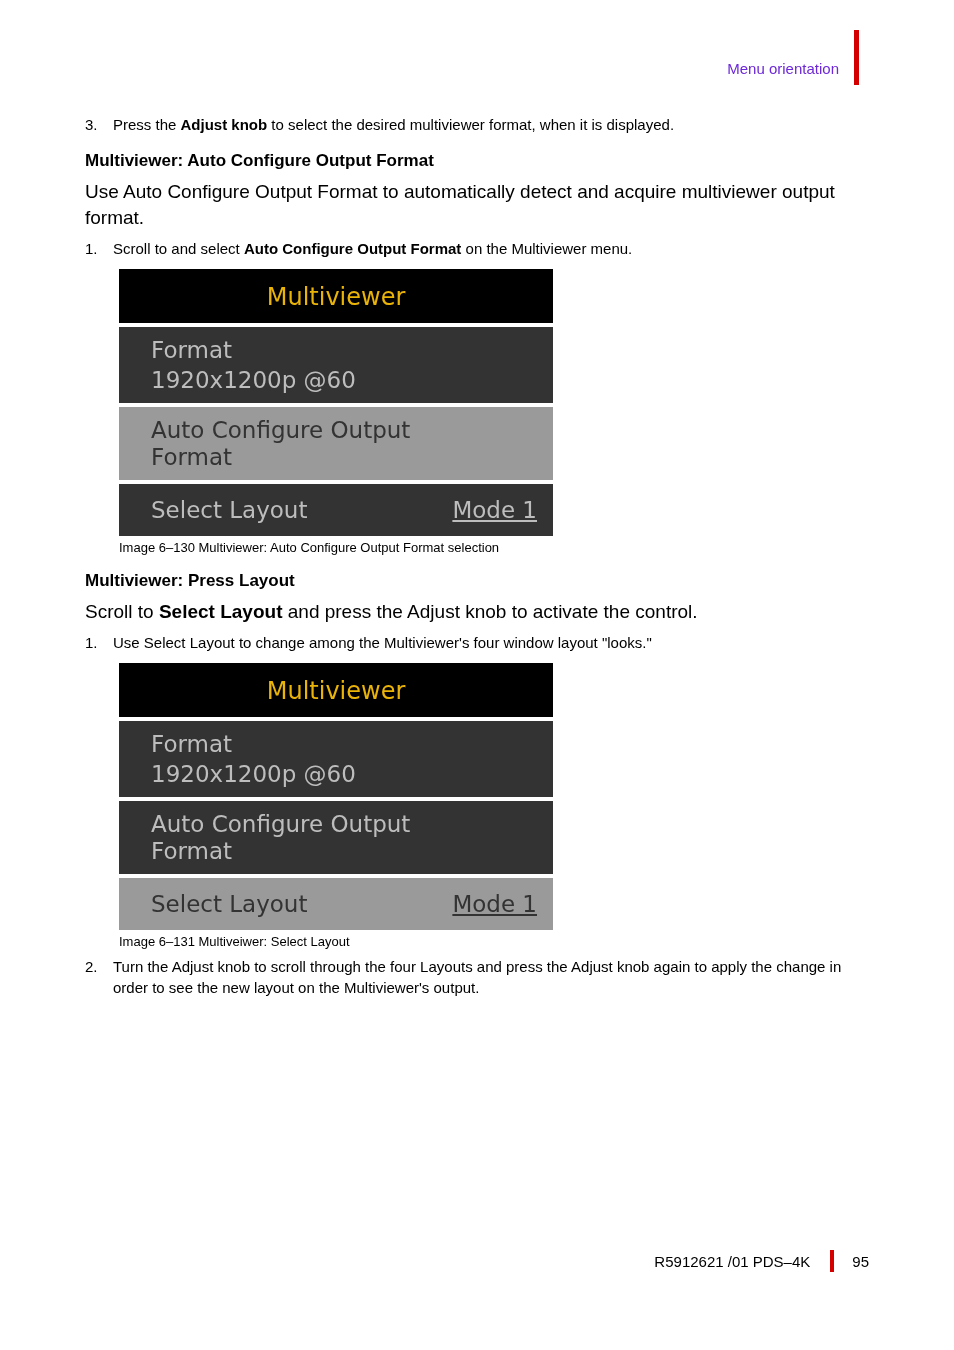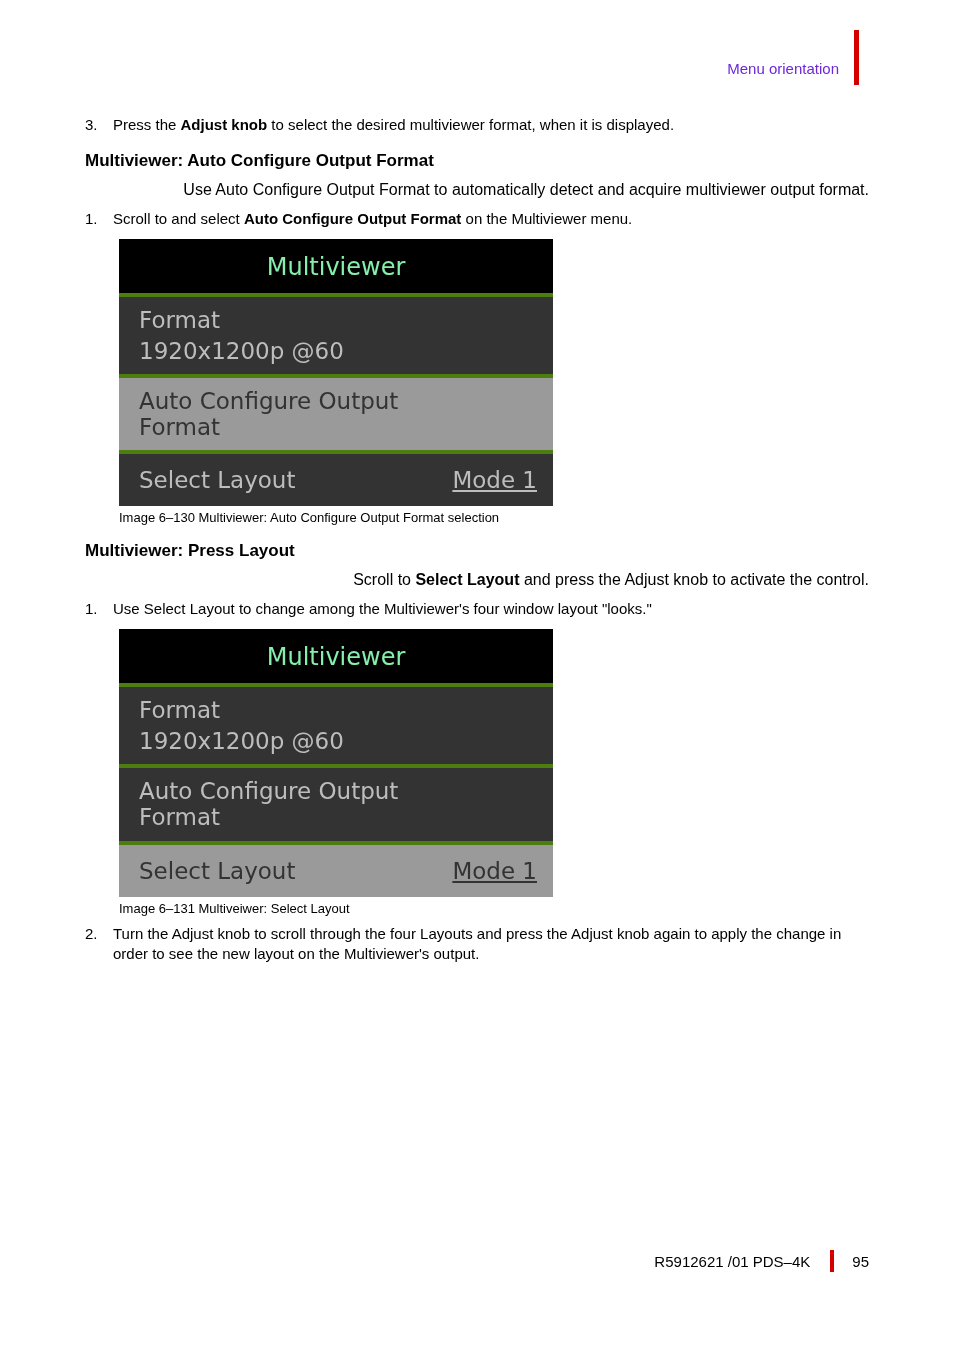--- a/index.html
+++ b/index.html
@@ -40,49 +40,48 @@
     text-align: left;
   }
   .ol-text { flex: 1; }
   .h2 {
     font-size: 17px;
     font-weight: bold;
     margin-top: 16px;
     margin-bottom: 8px;
   }
   .para {
-    font-size: 16px;
+    font-size: 19px;
     line-height: 1.35;
     margin-bottom: 8px;
-    text-align: right;
   }
   .caption {
     font-size: 13px;
     margin: 4px 0 8px 34px;
   }
   .fig-wrap {
     margin: 8px 0 2px 34px;
   }
 
   
   .device {
     width: 434px;
     background: #000;
     font-family: "Segoe UI", "DejaVu Sans", Arial, sans-serif;
   }
   .dev-title {
-    color: #86efac;
+    color: #eab308;
     text-align: center;
     font-size: 24px;
     padding: 14px 0 12px 0;
     font-weight: 400;
   }
   .dev-row {
-    border-top: 4px solid #4d7c0f;
-    padding: 10px 16px 10px 20px;
+    border-top: 4px solid #ffffff;
+    padding: 10px 16px 10px 32px;
     display: flex;
     flex-direction: column;
     justify-content: center;
     min-height: 58px;
   }
   .dev-dark { background: #333333; color: #bdbdbd; }
   .dev-light { background: #9a9a9a; color: #333; }
   .dev-row .line1 { font-size: 23px; line-height: 1.15; }
   .dev-row .line2 { font-size: 23px; line-height: 1.15; }
   .dev-format-val {

